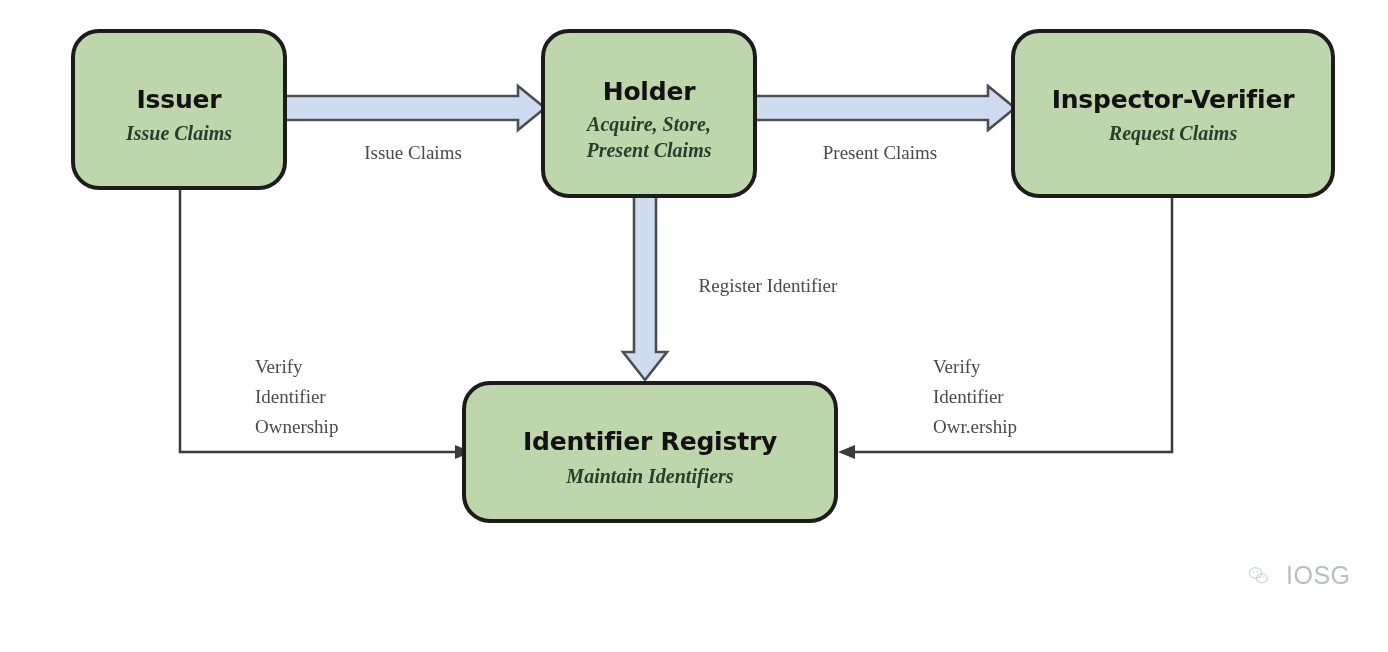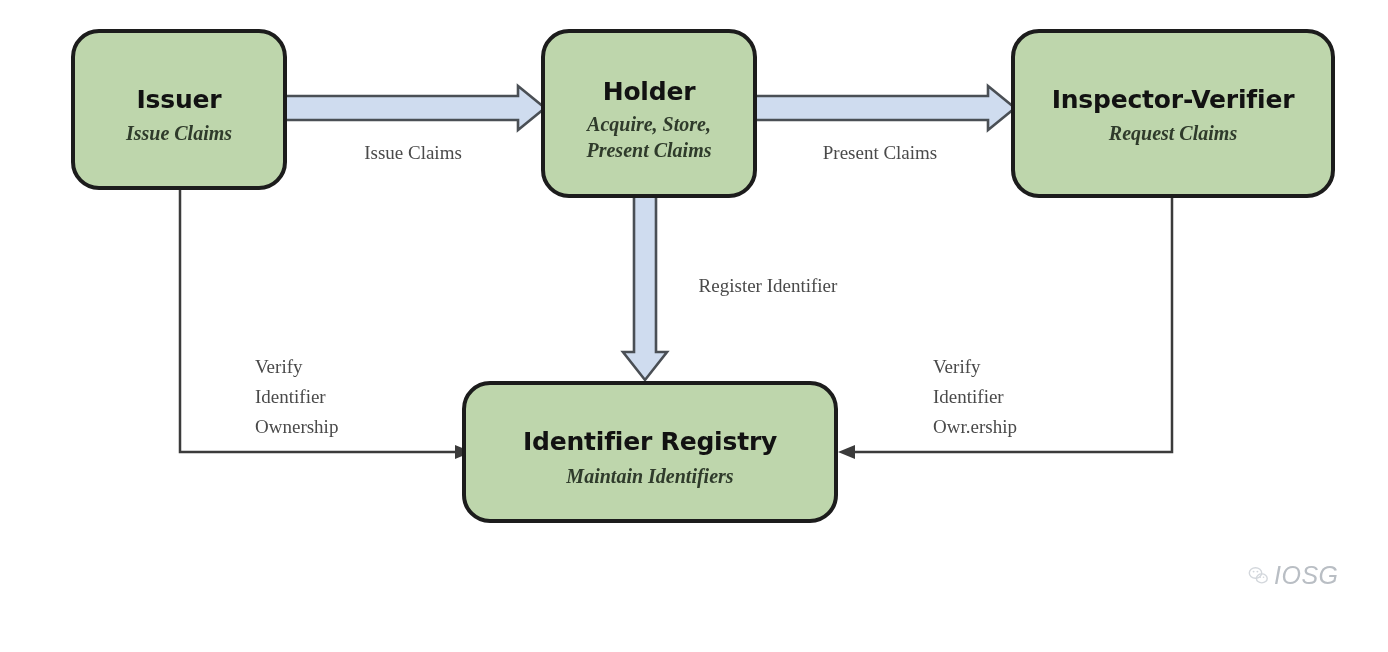--- a/index.html
+++ b/index.html
@@ -73,26 +73,25 @@
     color: #8a8f94;
     letter-spacing: 0.1px;
     white-space: nowrap;
   }
   .watermark {
     position: absolute;
     left: 1246px;
     top: 561px;
     display: flex;
     align-items: center;
-    gap: 4px;
+    gap: 16px;
     color: #b9bec4;
     font-family: "Liberation Sans", sans-serif;
     font-size: 25px;
     letter-spacing: 0.5px;
-    font-style: italic;
   }
   .watermark .wm-mark {
     width: 24px;
     height: 24px;
     position: relative;
     display: inline-block;
   }
 </style>
 </head>
 <body>

